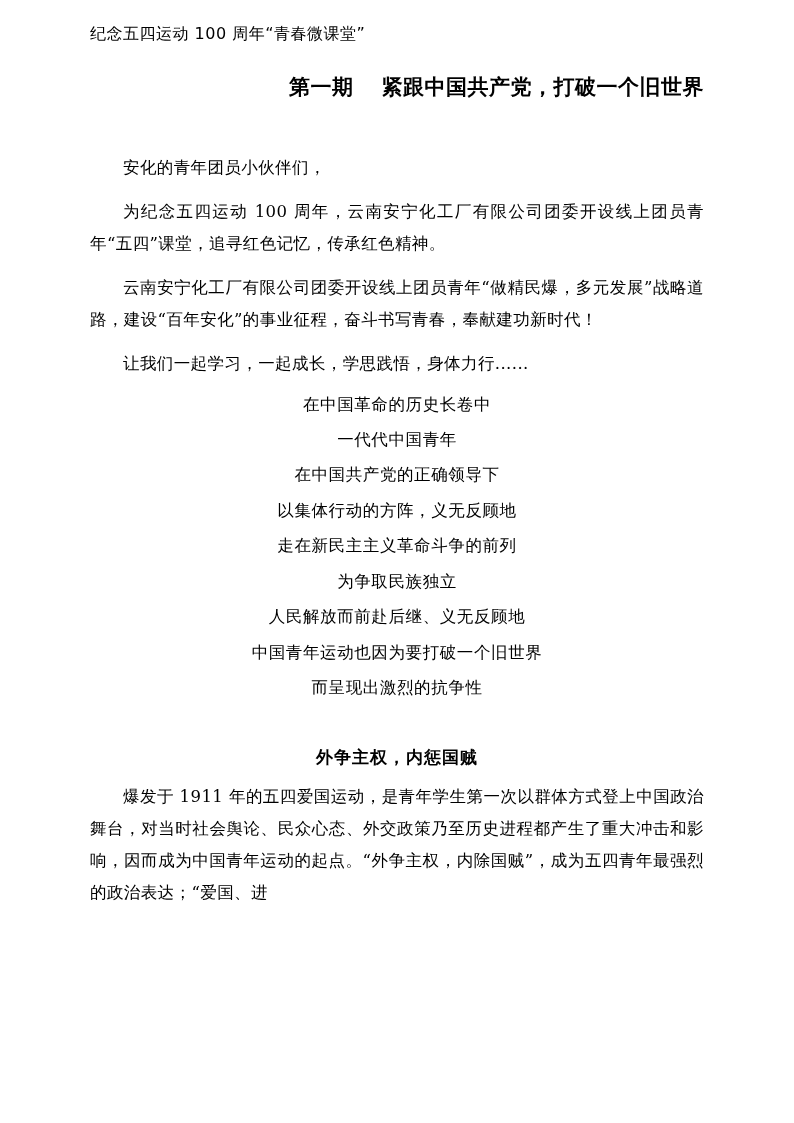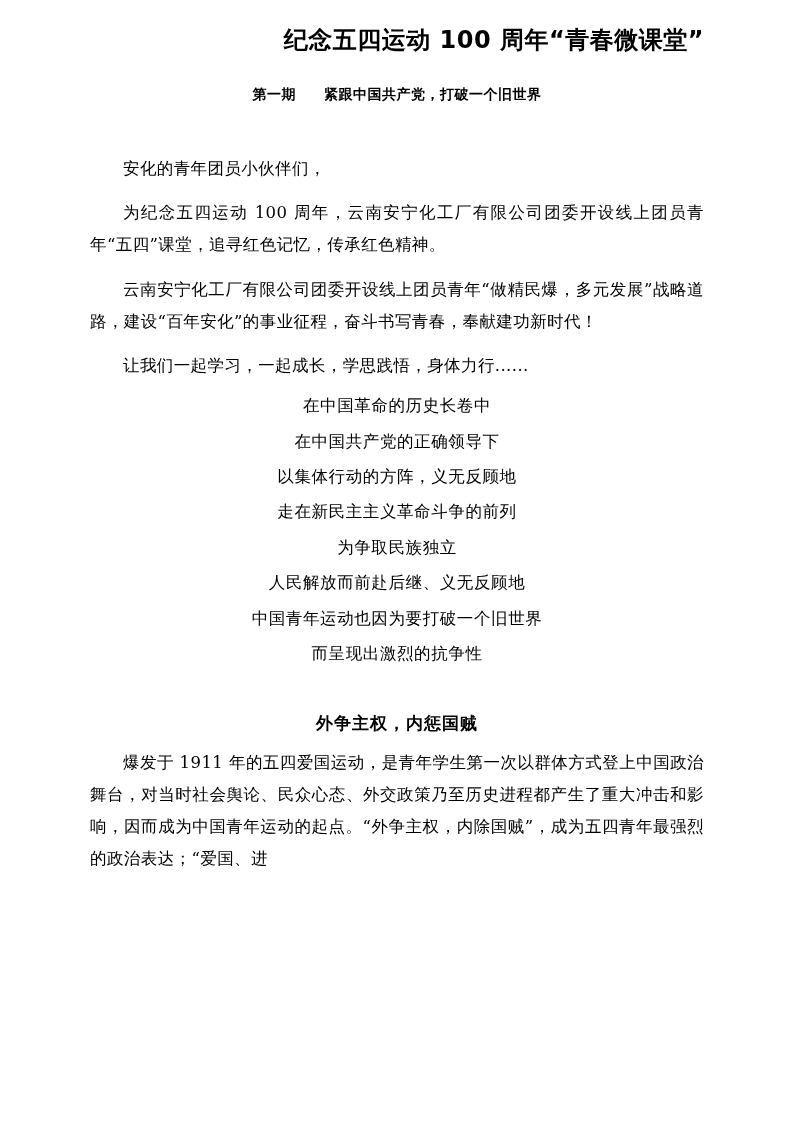--- a/index.html
+++ b/index.html
@@ -15,31 +15,31 @@
     overflow: hidden;
   }
   .page {
     position: relative;
     width: 794px;
     height: 1123px;
     box-sizing: border-box;
     padding: 14px 90px 0 90px;
   }
   .title-1 {
-    text-align: right;
-    font-size: 24px;
-    font-weight: bold;
+    text-align: left;
+    font-size: 16px;
+    font-weight: normal;
     letter-spacing: 0.5px;
     margin: 8px 0 0 0;
     line-height: 1.5;
     font-family: "DejaVu Sans", "Liberation Sans", sans-serif;
   }
   .title-2 {
-    text-align: center;
-    font-size: 14px;
+    text-align: right;
+    font-size: 21px;
     font-weight: bold;
     letter-spacing: 0.5px;
     margin: 26px 0 0 0;
     line-height: 1.5;
     font-family: "DejaVu Sans", "Liberation Sans", sans-serif;
   }
   .title-2 .gap {
     display: inline-block;
     width: 28px;
   }
@@ -93,20 +93,21 @@
 
   <div class="body-block">
     <p class="para">安化的青年团员小伙伴们，</p>
     <p class="para">为纪念五四运动 100 周年，云南安宁化工厂有限公司团委开设线上团员青年“五四”课堂，追寻红色记忆，传承红色精神。</p>
     <p class="para">云南安宁化工厂有限公司团委开设线上团员青年“做精民爆，多元发展”战略道路，建设“百年安化”的事业征程，奋斗书写青春，奉献建功新时代！</p>
     <p class="para">让我们一起学习，一起成长，学思践悟，身体力行......</p>
   </div>
 
   <div class="verse">
     <p class="verse-line">在中国革命的历史长卷中</p>
+    <p class="verse-line">一代代中国青年</p>
     <p class="verse-line">在中国共产党的正确领导下</p>
     <p class="verse-line">以集体行动的方阵，义无反顾地</p>
     <p class="verse-line">走在新民主主义革命斗争的前列</p>
     <p class="verse-line">为争取民族独立</p>
     <p class="verse-line">人民解放而前赴后继、义无反顾地</p>
     <p class="verse-line">中国青年运动也因为要打破一个旧世界</p>
     <p class="verse-line">而呈现出激烈的抗争性</p>
   </div>
 
   <div class="section-head">外争主权，内惩国贼</div>

